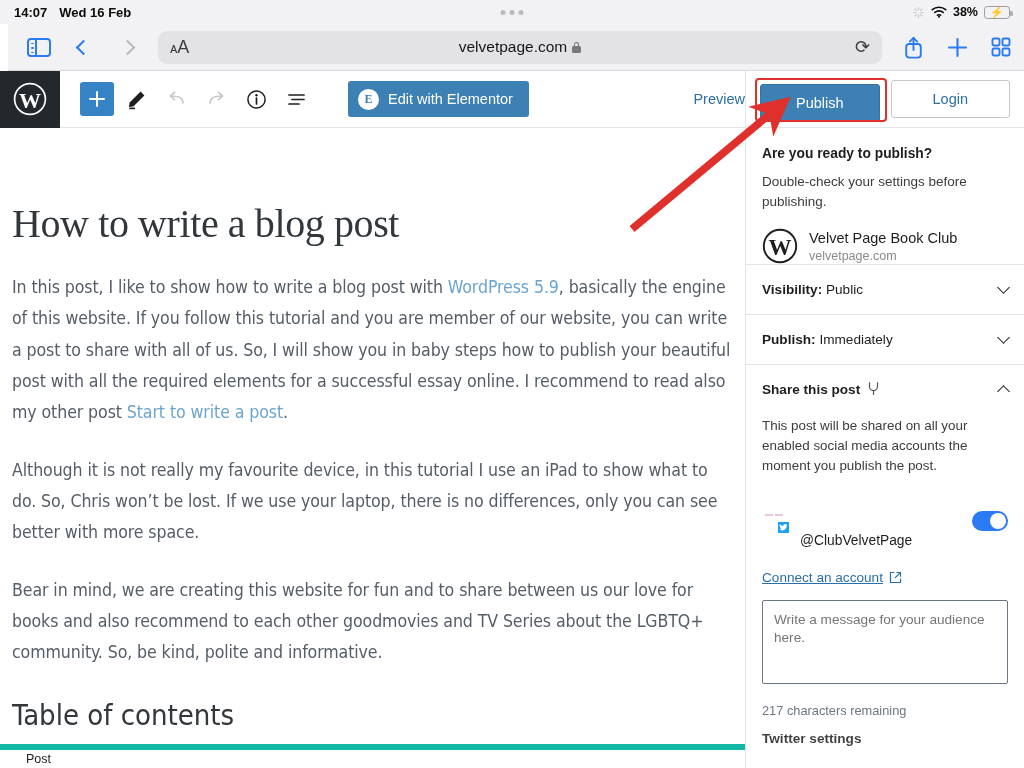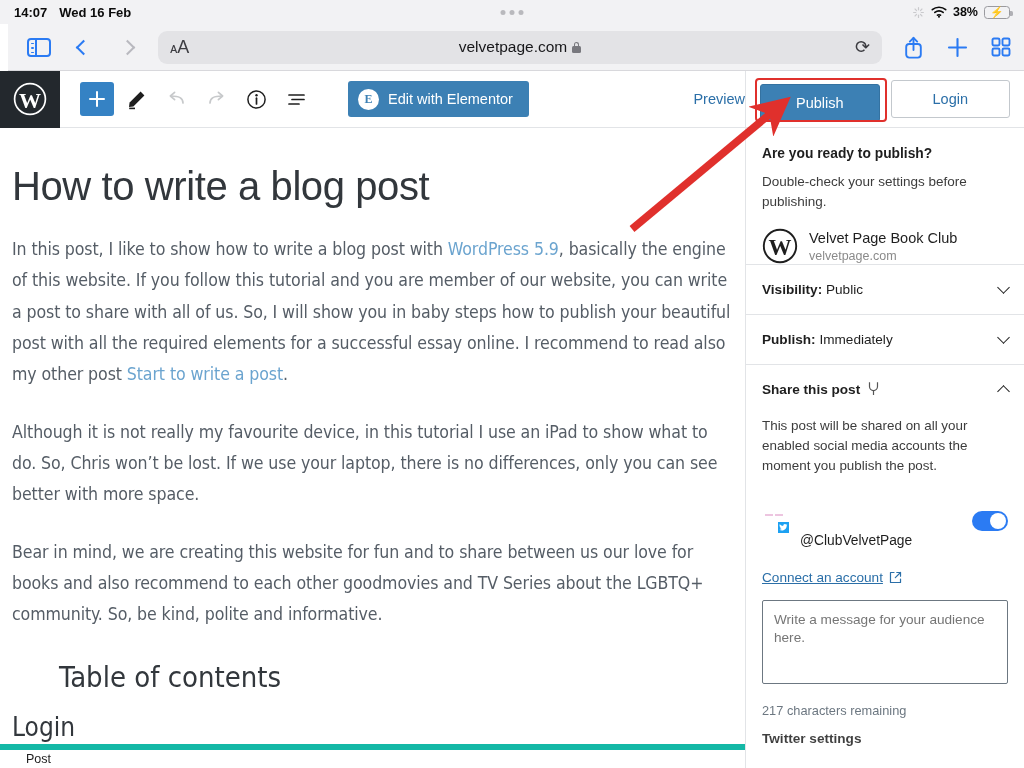--- a/index.html
+++ b/index.html
@@ -119,33 +119,33 @@
     position: absolute; right: 279px; font-size: 14.5px; color: #2b6fa8;
     white-space: nowrap;
   }
 
   
   .canvas {
     position: absolute; top: 128px; left: 0; width: 745px; height: 640px;
     background: #fff; padding: 0 12px; overflow: hidden;
   }
   .post-title {
-    font-family: Liberation Sans, sans-serif;
+    font-family: Liberation Serif, serif;
     font-size: 40px; font-weight: 400; color: #32373c;
-    letter-spacing: -.4px; margin-top: 36px; line-height: 1.1;
+    letter-spacing: -.4px; margin-top: 74px; line-height: 1.1;
   }
   .para {
     font-family: "DejaVu Sans Condensed", "Liberation Sans Narrow", "Liberation Sans", sans-serif;
     font-size: 17.6px; color: #555d66; line-height: 1.78; margin-top: 26px;
     letter-spacing: -.1px;
   }
   .para a { color: #6ba4cf; text-decoration: none; }
   .h2 {
     font-family: "DejaVu Sans Condensed", "Liberation Sans Narrow", "Liberation Sans", sans-serif;
-    font-size: 29px; font-weight: 400; color: #32373c; margin-top: 30px; margin-left: 47px;
+    font-size: 29px; font-weight: 400; color: #32373c; margin-top: 30px;
   }
   .h3 {
     font-family: "DejaVu Sans Condensed", "Liberation Sans Narrow", "Liberation Sans", sans-serif;
     font-size: 26px; font-weight: 400; color: #32373c; margin-top: 18px;
   }
   
   .breadcrumb {
     position: absolute; bottom: 0; left: 0; width: 745px; height: 24px;
     background: #fff; border-top: 6px solid #14b8a6;
     display: flex; align-items: center; padding-left: 26px;

